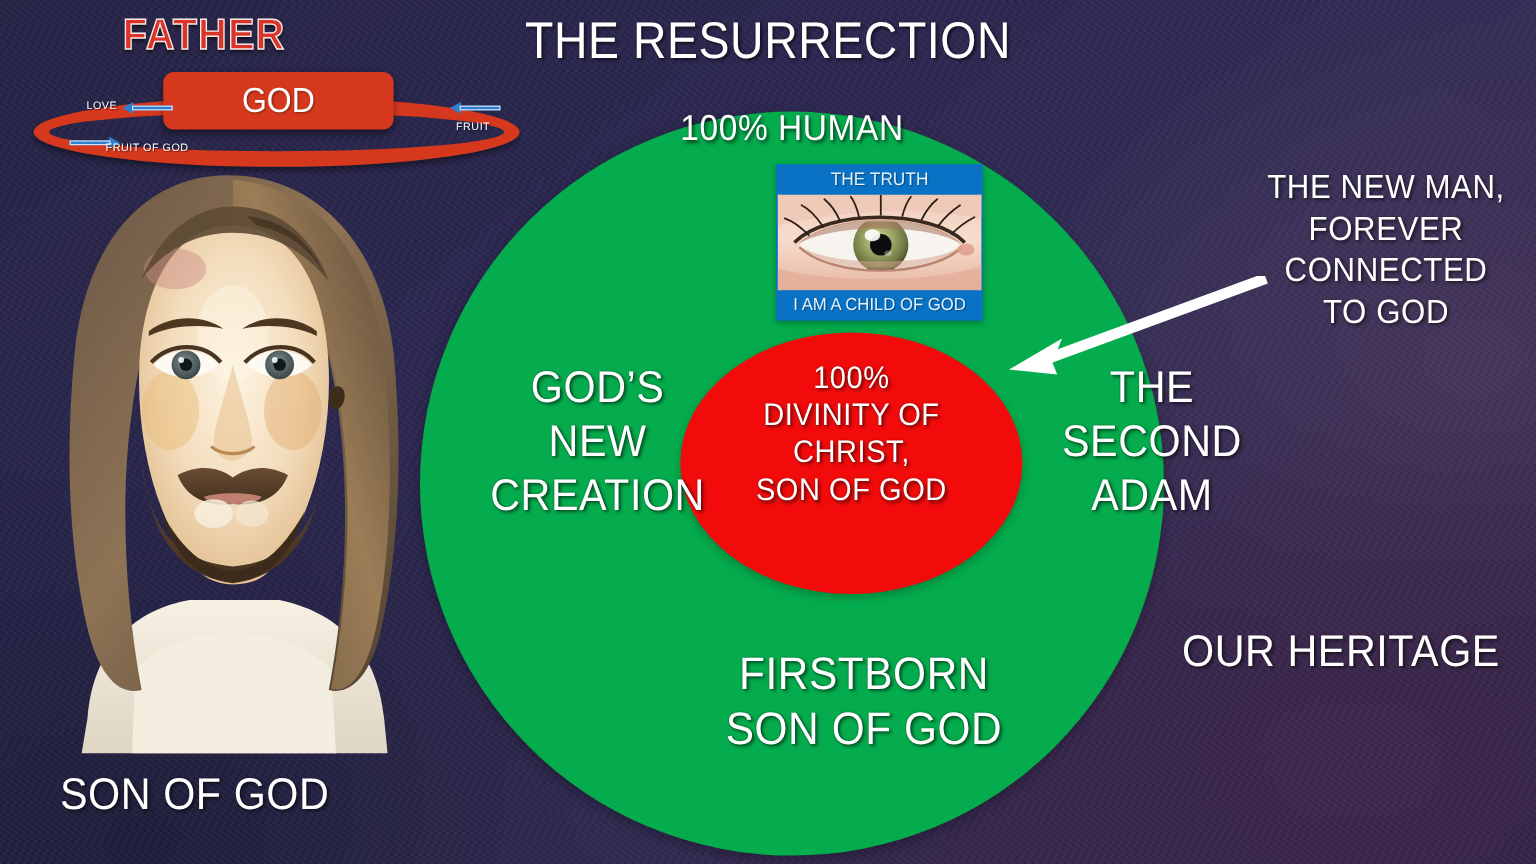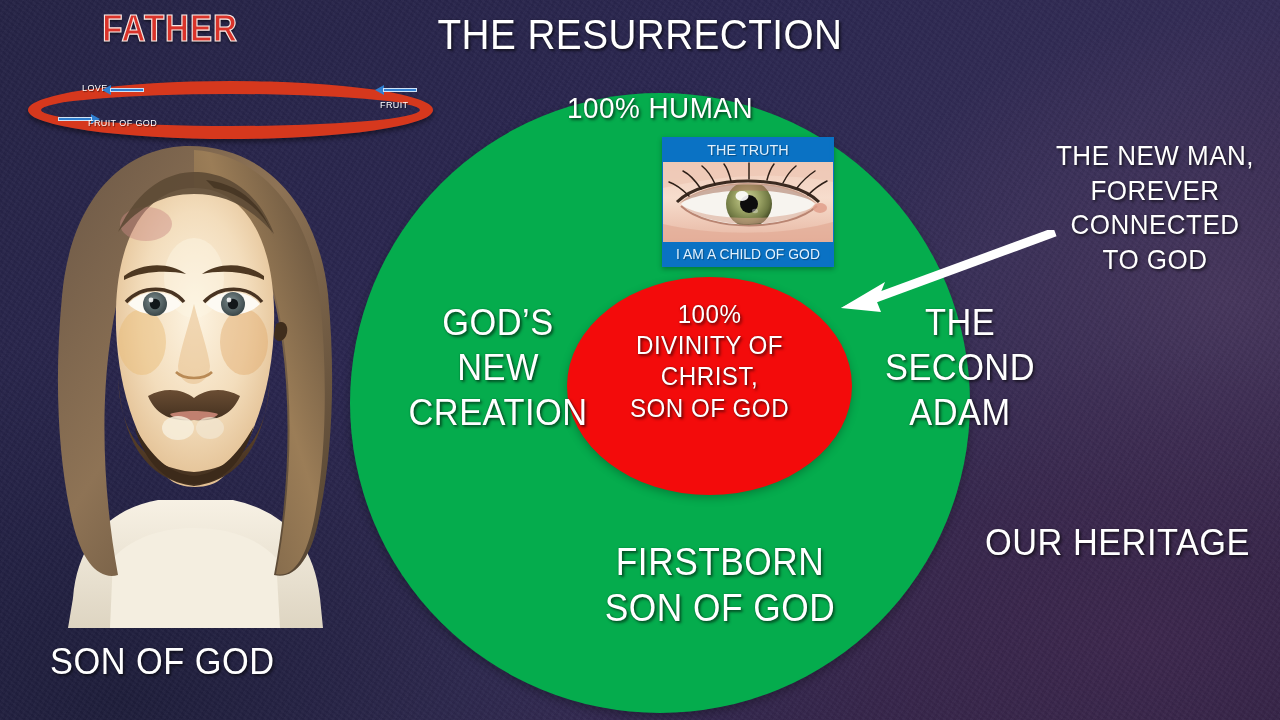--- a/index.html
+++ b/index.html
@@ -85,21 +85,21 @@
     background:#05ac4d;border-radius:50%;z-index:3;
     box-shadow:0 4px 10px rgba(0,0,0,.28);
   }
   #pct-human{
     position:absolute;left:350px;top:92px;width:620px;text-align:center;
     font-size:30px;z-index:8;transform:scaleX(.93);
   }
 
   
   #eye-card{
-    position:absolute;left:662px;top:137px;width:170px;height:128px;z-index:8;
+    position:absolute;left:647px;top:137px;width:170px;height:128px;z-index:8;
     background:#0a72c4;border:1px solid #0a72c4;box-shadow:0 2px 5px rgba(0,0,0,.3);
   }
   #eye-card .bar{
     height:24px;line-height:24px;text-align:center;color:#dff1ff;
     font-size:15px;background:#0a72c4;transform:scaleX(.96);
     text-shadow:1px 1px 1px rgba(0,0,0,.35);white-space:nowrap;overflow:hidden;
   }
   #eye-card .bar.bottom{font-size:14.5px;}
   #eye-photo{width:100%;height:80px;display:block;}
 
@@ -151,22 +151,25 @@
 <div id="slide">
 
   <div id="title" class="wtext cond">THE RESURRECTION</div>
 
   <div id="father-diagram">
 
     <div id="father-label" class="cond">FATHER</div>
 
     <div id="loop-ring"></div>
 
-
-    <div class="mini-label" style="left:72px;top:83px;text-align:center;">LOVE</div>
+    <div id="god-box">
+      <span class="cond">GOD</span>
+    </div>
+
+    <div class="mini-label" style="left:62px;top:83px;text-align:center;">LOVE</div>
     <div class="arr left" style="left:92px;top:86px;width:42px;">
       <div class="head"></div>
         <div class="shaft" style="left:8px;right:0;"></div>
     </div>
 
     <div class="mini-label" style="left:338px;top:100px;padding-left:32px;">FRUIT</div>
     <div class="arr left" style="left:365px;top:86px;width:42px;">
       <div class="head"></div>
         <div class="shaft" style="left:8px;right:0;"></div>
     </div>

